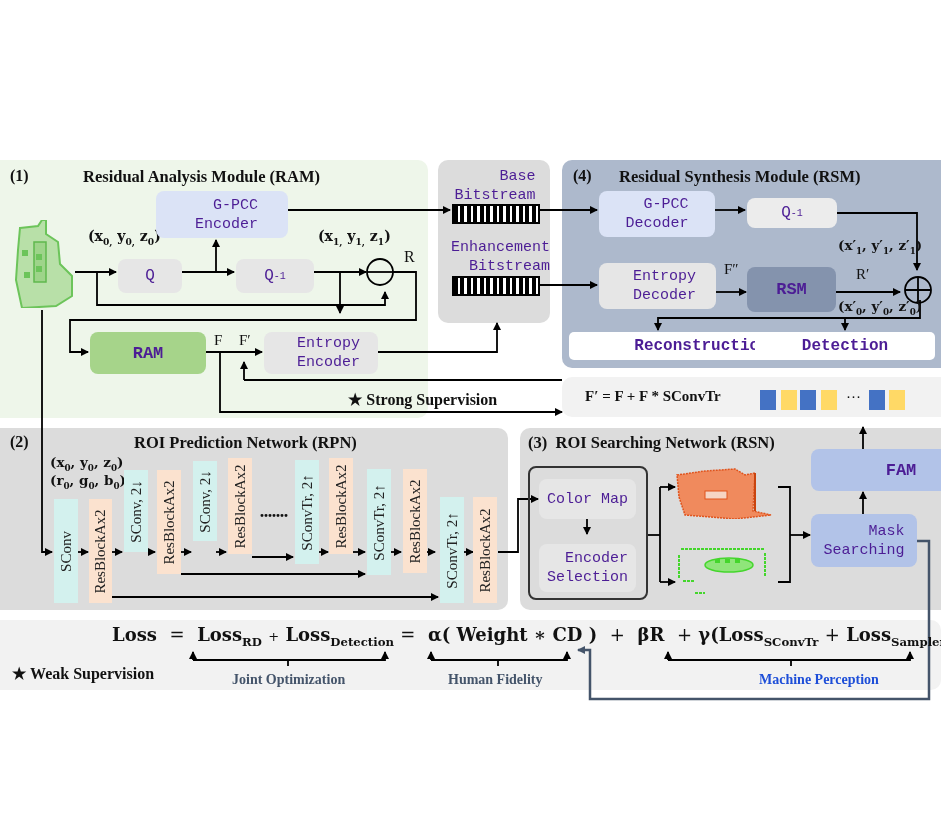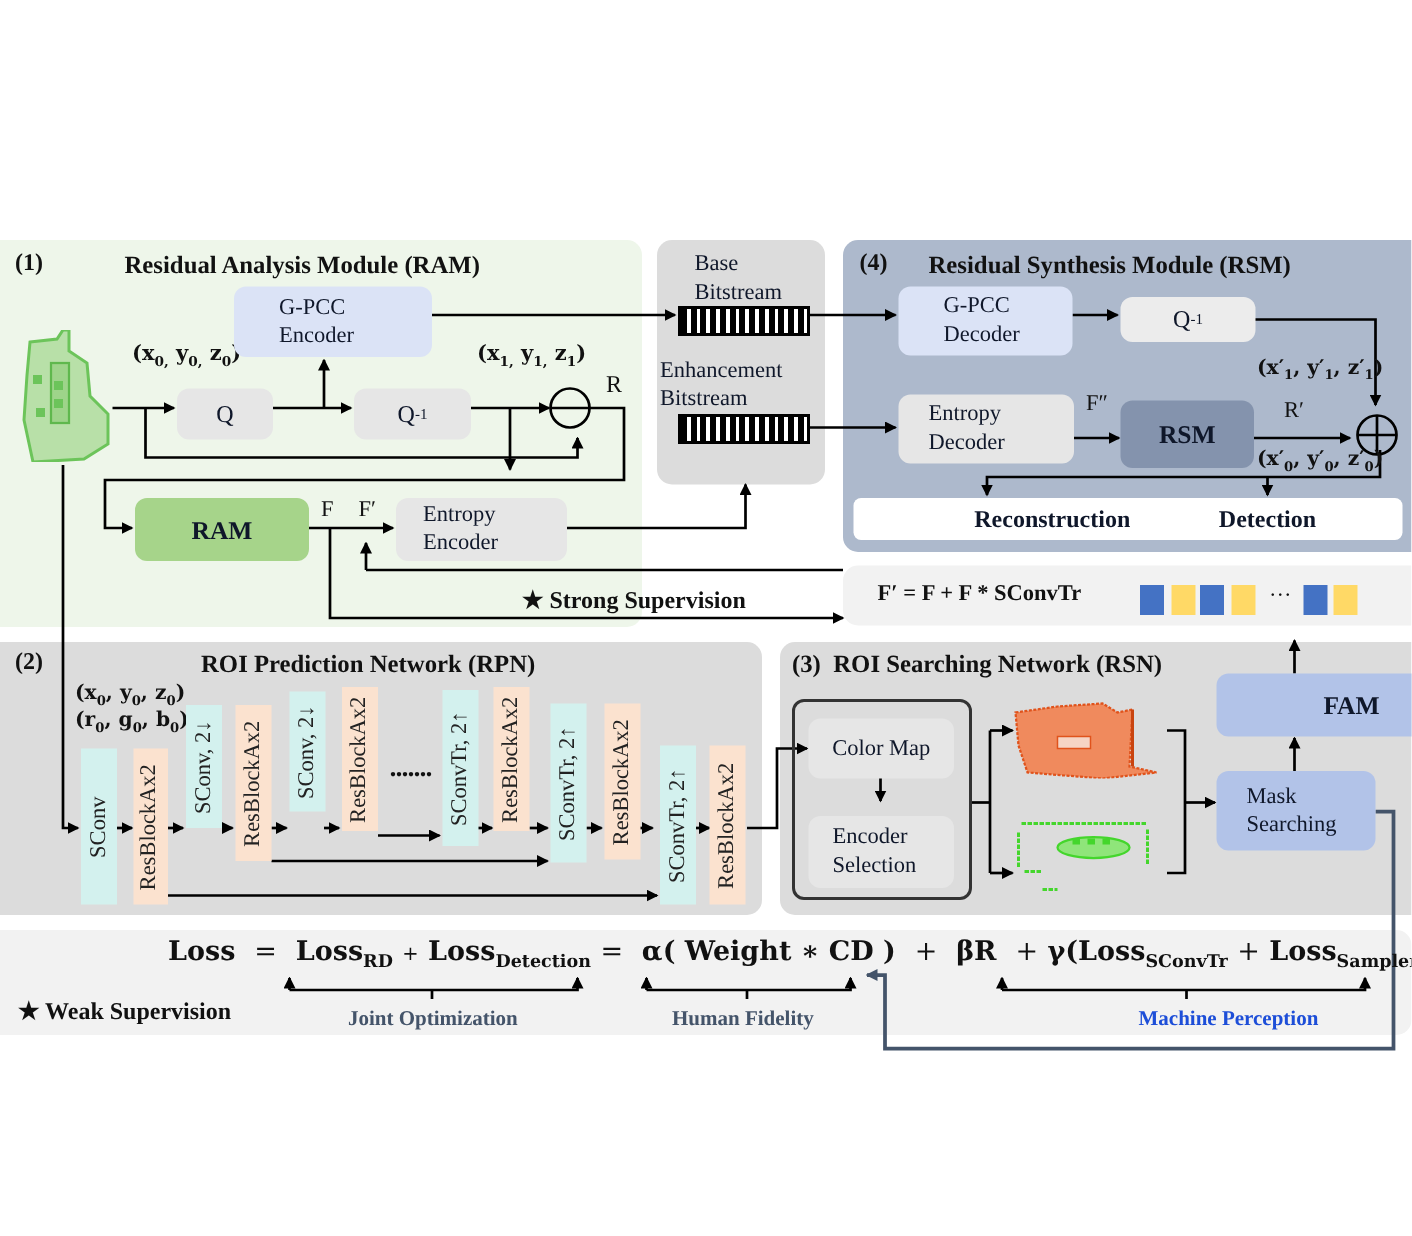--- a/index.html
+++ b/index.html
@@ -1,19 +1,19 @@
 <!DOCTYPE html>
 <html><head>
 <meta charset="utf-8">
 <style>
   html, body { margin:0; padding:0; background:#ffffff; }
   body { width:941px; height:824px; position:relative; overflow:hidden; font-family:"Liberation Serif", serif; color:#111; }
   .abs { position:absolute; }
   .panel { position:absolute; border-radius:10px; }
-  .box { position:absolute; border-radius:8px; display:flex; align-items:center; justify-content:center; text-align:left; font-size:15px; line-height:19px; color:#0f172a; }
+  .box { position:absolute; border-radius:8px; display:flex; align-items:center; justify-content:center; text-align:right; font-size:15px; line-height:19px; color:#4c1d95;font-family:Liberation Mono, monospace; }
   .title { position:absolute; font-weight:bold; font-size:16.5px; white-space:nowrap; }
   .num { position:absolute; font-weight:bold; font-size:16px; }
   .label { position:absolute; font-size:15px; white-space:nowrap; }
   .bold { font-weight:bold; }
   .vbox { position:absolute; display:flex; align-items:center; justify-content:center; }
   .vbox span { transform:rotate(-90deg); white-space:nowrap; font-size:15px; color:#222; }
   .teal { background:#d3f1ee; }
   .peach { background:#fbe2cf; }
   .bits { position:absolute; height:20px; background:repeating-linear-gradient(90deg,#000 0 4px,#fff 4px 6.5px); border:2px solid #000; box-sizing:border-box; }
   svg.wires { position:absolute; left:0; top:0; }

